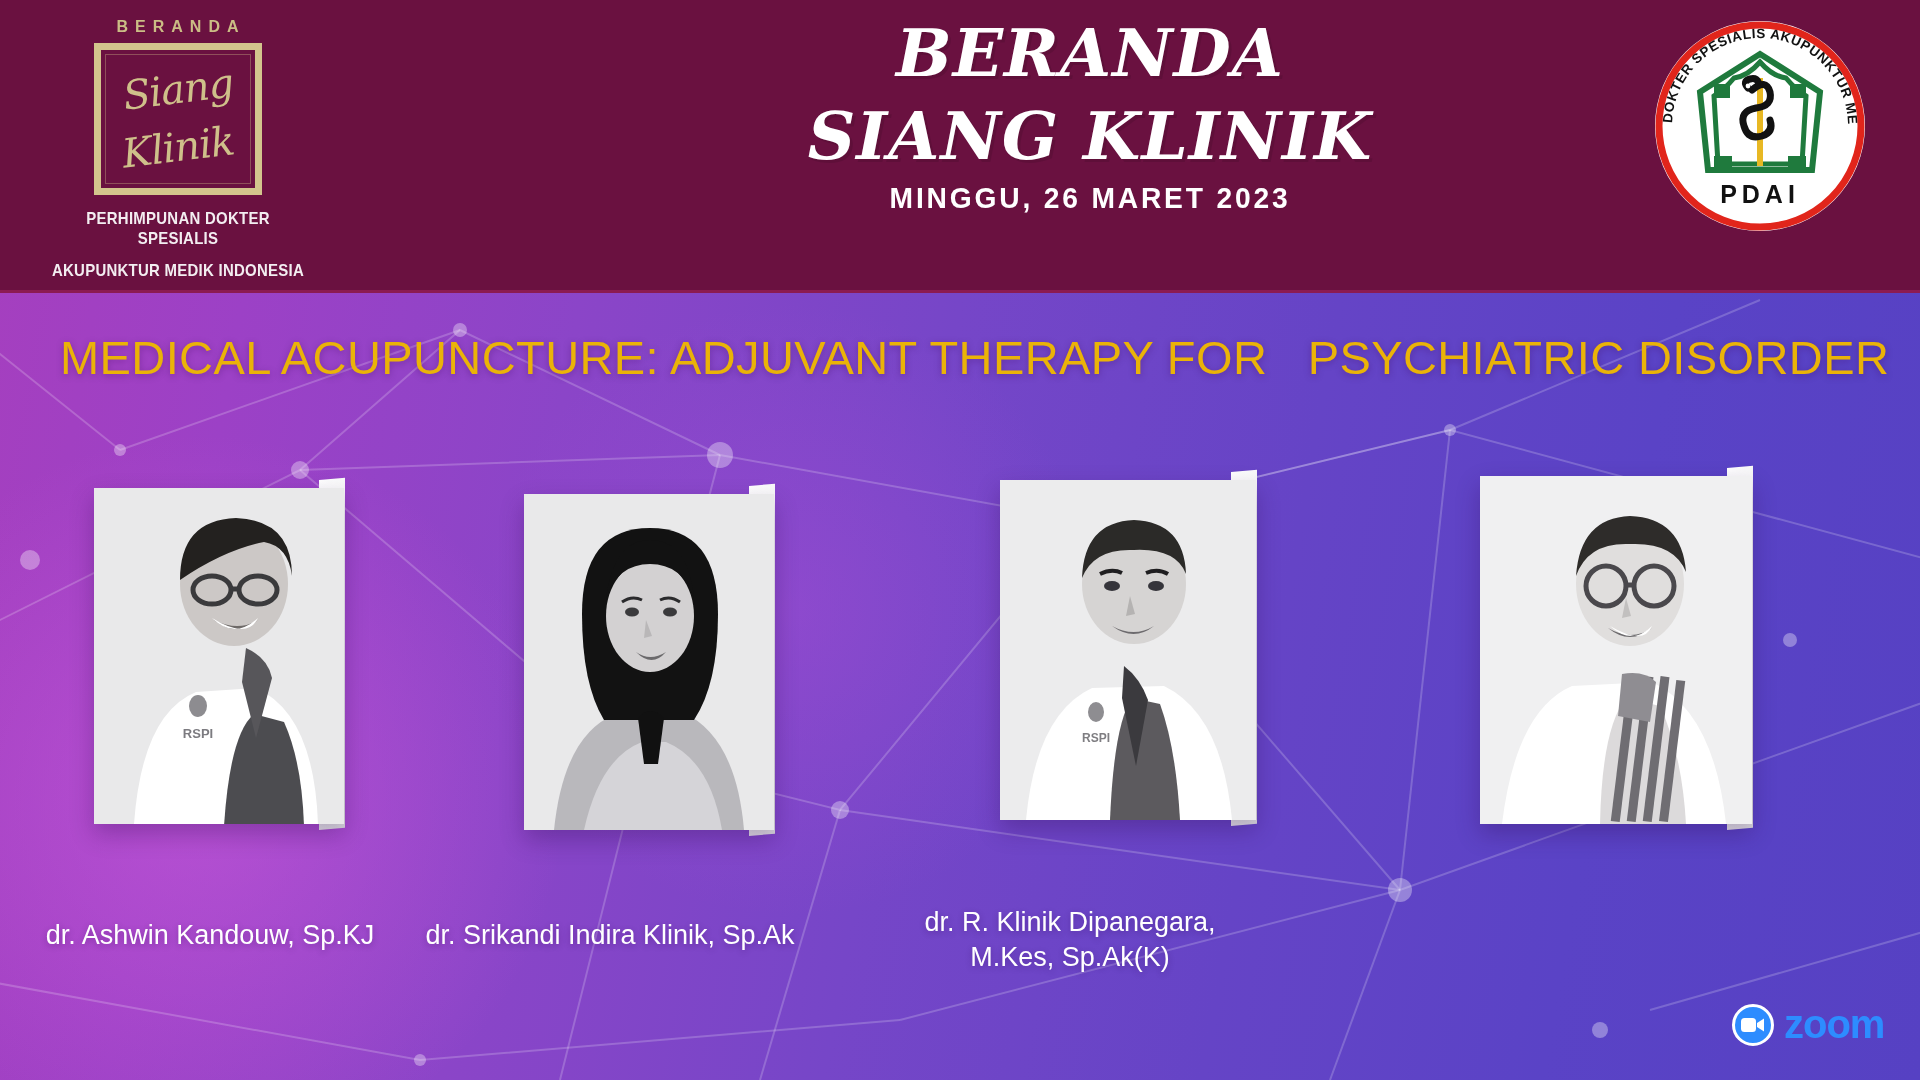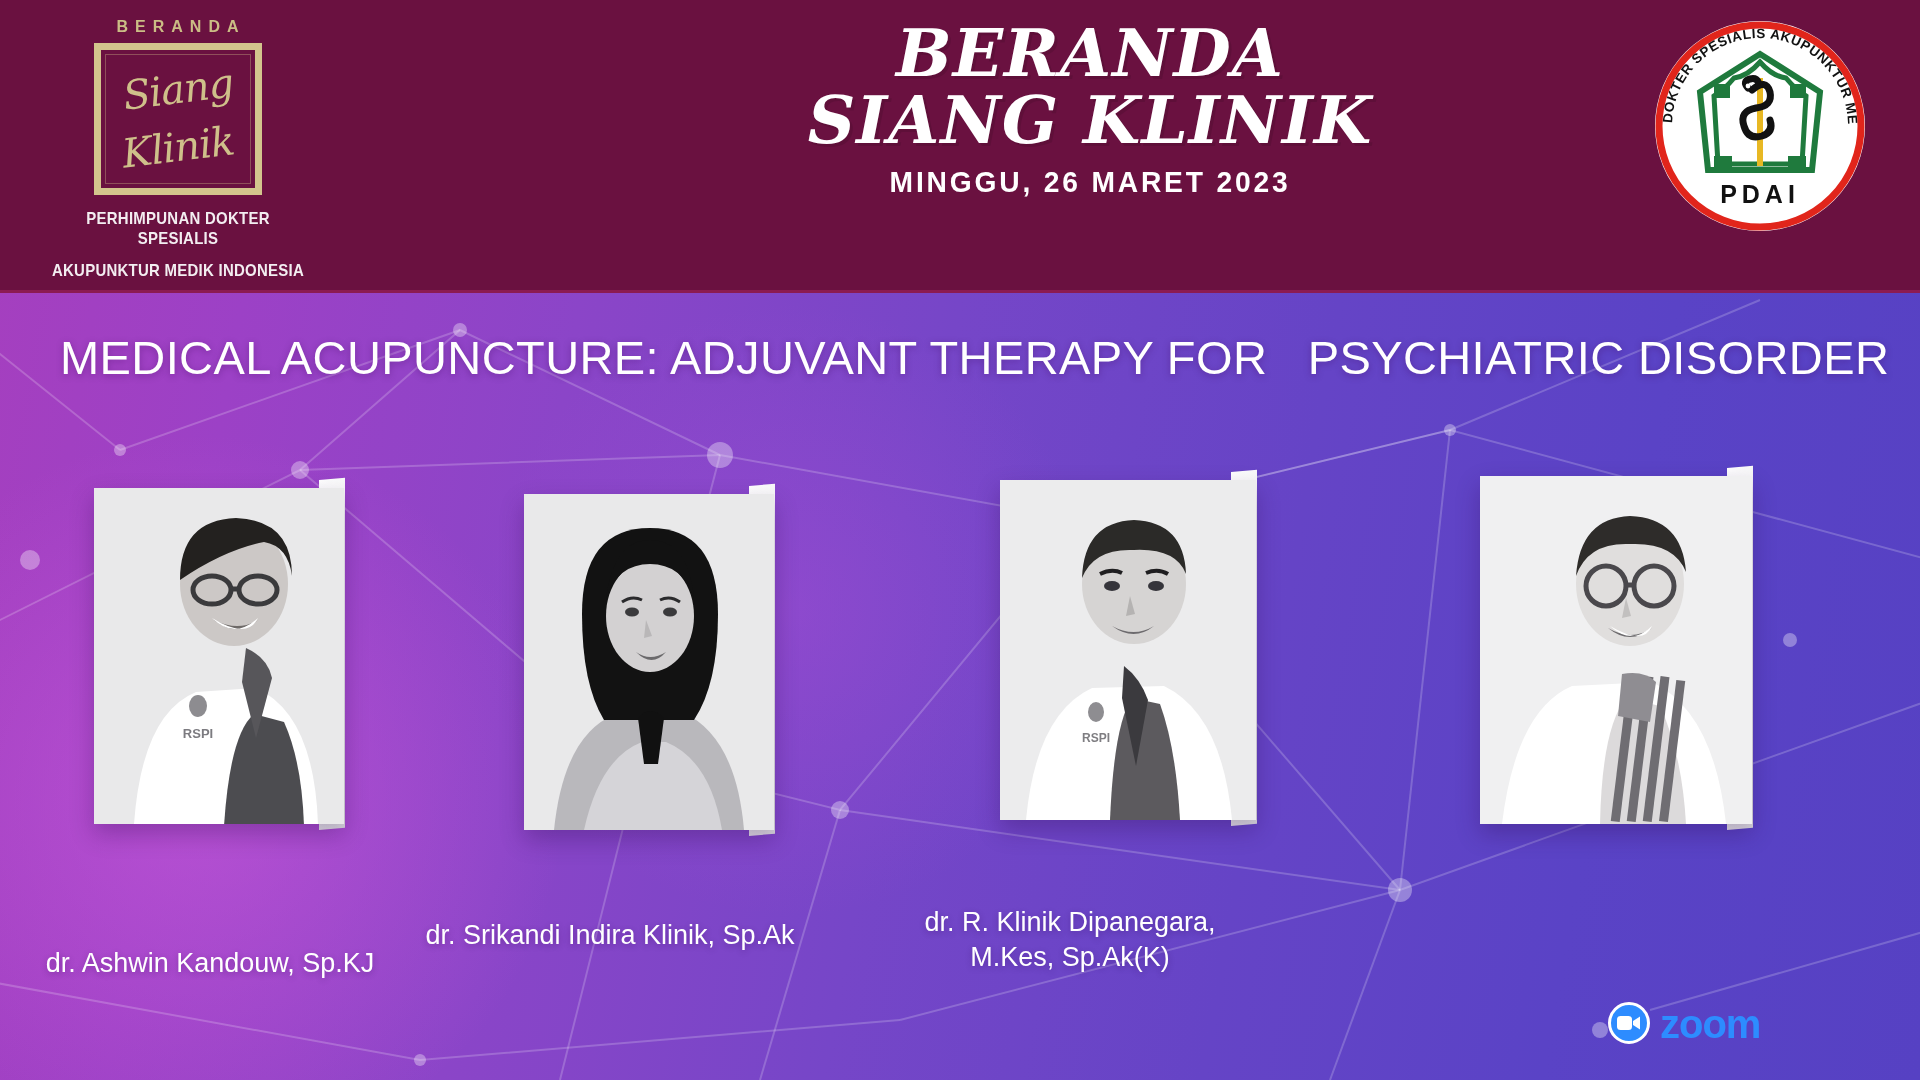--- a/index.html
+++ b/index.html
@@ -103,39 +103,39 @@
     text-align:center; color:#ffffff;
   }
   .evt-line {
     font-family:"DejaVu Serif", serif;
     font-weight:bold; font-style:italic;
     letter-spacing:1px;
     line-height:0.96;
     text-shadow:3px 3px 0 rgba(0,0,0,0.10);
   }
   #evt-line1 { font-size:66px; }
-  #evt-line2 { font-size:66px; margin-top:4px; }
+  #evt-line2 { font-size:66px; margin-top:20px; }
   #evt-date {
     margin-top:12px;
     font-size:30px; font-weight:bold;
     letter-spacing:3px;
     transform:scaleX(0.94);
   }
 
   
   #pdai-seal {
     position:absolute; left:1652px; top:18px;
     width:216px; height:216px;
   }
 
   
   #session-title {
     position:absolute; left:60px; top:330px;
     width:1800px; text-align:center;
-    color:#ffffff;
+    color:#eab308;
     font-size:47px;
     font-weight:400;
     letter-spacing:0.4px;
     white-space:pre;
     text-shadow:0 2px 7px rgba(60,10,90,0.35);
   }
 
   
   .frame {
     position:absolute;
@@ -164,22 +164,22 @@
     position:absolute;
     color:#ffffff;
     font-size:27px;
     text-align:center;
     line-height:1.28;
     text-shadow:0 2px 6px rgba(50,10,85,0.32);
   }
 
   
   #zoom-badge {
-    position:absolute; left:1608px; top:1002px;
-    display:flex; align-items:flex-start; gap:10px;
+    position:absolute; left:1732px; top:1002px;
+    display:flex; align-items:center; gap:10px;
   }
   #zoom-circle {
     width:42px; height:42px; border-radius:50%;
     background:#2d8cff;
     border:3px solid #ffffff;
     display:flex; align-items:center; justify-content:center;
   }
   #zoom-word {
     color:#2d8cff;
     font-size:40px;
@@ -307,21 +307,21 @@
         <ellipse cx="164" cy="102" rx="19" ry="14" fill="none" stroke="#3a3a3c" stroke-width="5"></ellipse>
         <line x1="137" y1="101" x2="145" y2="101" stroke="#3a3a3c" stroke-width="5"></line>
         <path d="M120 132 q22 18 44 0 q-20 12 -44 0 Z" fill="#6e6a68"></path>
         <path d="M118 130 q22 22 46 0 q-10 22 -46 0 Z" fill="#ffffff"></path>
         <path d="M152 160 q22 10 26 30 l-16 60 l-14 -56 Z" fill="#57565a"></path>
         <ellipse cx="104" cy="218" rx="9" ry="11" fill="#8d8c90"></ellipse>
         <text x="104" y="250" font-family="'Liberation Sans',sans-serif" font-size="13" fill="#7c7b80" text-anchor="middle" font-weight="bold">RSPI</text>
       </svg>
     </div>
   </div>
-  <div class="name" style="left:0px; top:946px; width:420px;">dr. Ashwin Kandouw, Sp.KJ</div>
+  <div class="name" style="left:0px; top:918px; width:420px;">dr. Ashwin Kandouw, Sp.KJ</div>
 
   <div class="frame" style="left:506px; top:486px; width:250px; height:350px;">
     <div class="edge-top"></div>
     <div class="face">
       <div class="spine"></div>
       <svg class="photo" viewBox="0 0 250 336">
         <rect width="250" height="336" fill="#e9e9ea"></rect>
         <path d="M30 336 q10 -96 62 -116 l66 -2 q54 24 62 118 Z" fill="#b9b8bc"></path>
         <path d="M60 336 q16 -72 58 -88 l24 0 q44 18 56 88 Z" fill="#d5d4d8"></path>
 

